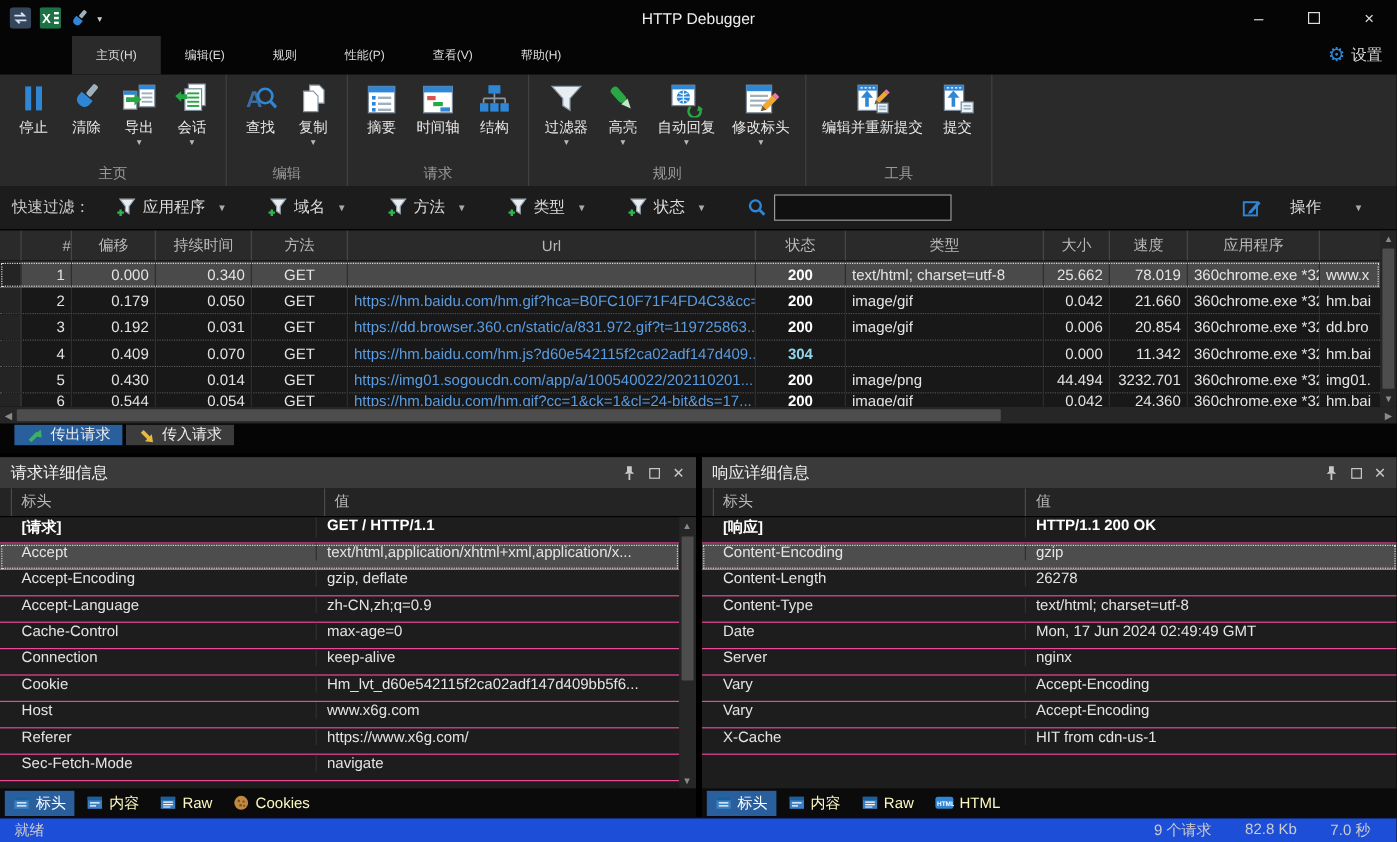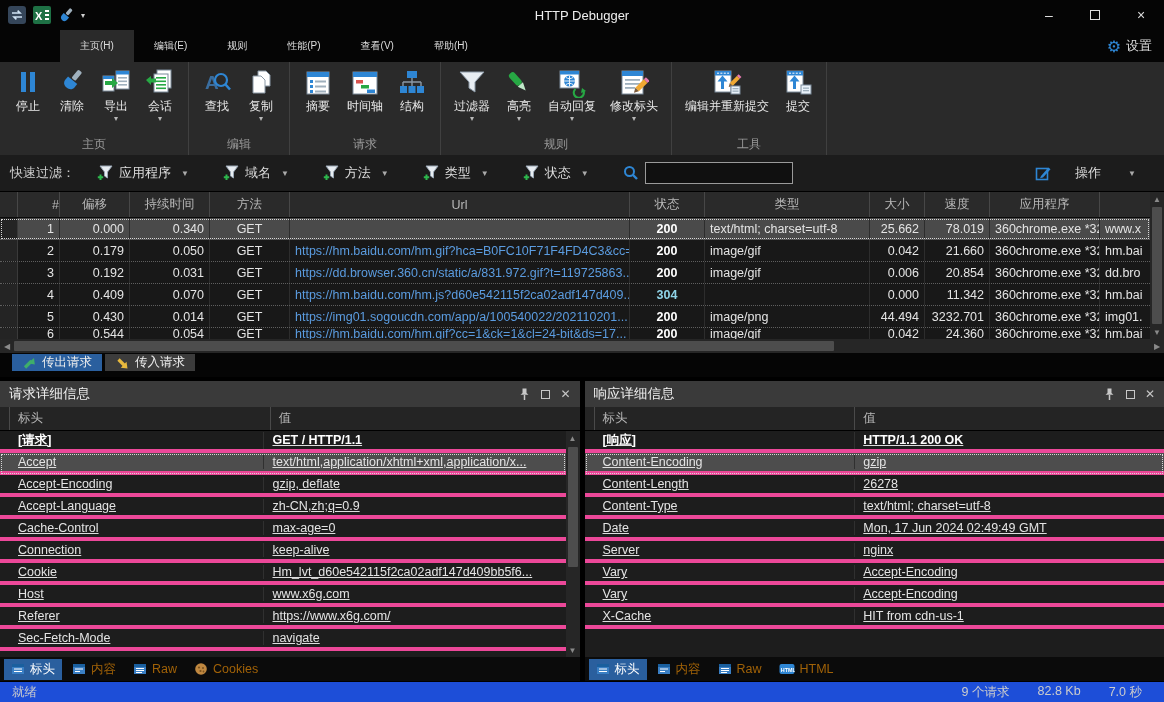--- a/index.html
+++ b/index.html
@@ -82,31 +82,31 @@
   .panel-title { height:26px; flex:0 0 26px; background:#3a3a3a; display:flex; align-items:center; padding:0 9px; color:#f0f0f0; font-size:13.5px; }
   .ptitle-icons { margin-left:auto; display:flex; gap:10px; align-items:center; color:#c8c8c8; }
   .ptitle-icons .pi { cursor:pointer; display:flex; align-items:center; font-size:12px; }
   .pmax { width:9px; height:9px; border:1px solid #c8c8c8; display:inline-block; }
   .pgrid-header { height:24px; flex:0 0 24px; background:#242424; display:flex; align-items:center; color:#b8b8b8; font-size:12.5px; border-bottom:1px solid #000; }
   .pgh-gut { width:10px; flex:0 0 10px; align-self:stretch; border-right:1px solid #4a4a4a; }
   .pgh-name { width:45%; padding-left:8px; align-self:stretch; display:flex; align-items:center; border-right:1px solid #4a4a4a; }
   .pgh-val { flex:1; padding-left:8px; }
   .prows-wrap { flex:1; display:flex; min-height:0; }
   .prows { flex:1; display:flex; flex-direction:column; overflow:hidden; min-width:0; }
-  .prow { height:22px; flex:0 0 22px; display:flex; align-items:center; border-bottom:4px solid #ec4899; font-size:12.5px;text-decoration:underline; }
+  .prow { height:22px; flex:0 0 22px; display:flex; align-items:flex-start; border-bottom:1px solid #ec4899; font-size:12.5px; }
   .prow .pgut { width:10px; flex:0 0 10px; border-right:1px solid #303030; background:#202020; }
   .prow .pname { width:45%; display:flex; align-items:center; padding-left:8px; border-right:1px solid #303030; color:#e4e4e4; overflow:hidden; white-space:nowrap; }
   .prow .pval { flex:1; display:flex; align-items:center; padding-left:8px; color:#e4e4e4; overflow:hidden; white-space:nowrap; }
   .prow.hdr .pname, .prow.hdr .pval { font-weight:bold; color:#fff; }
   .prow.selected { background:#4d4d4d; outline:1px dotted #d8d8d8; outline-offset:-2px; }
   .panel-vscroll { width:14px; flex:0 0 14px; background:#262626; display:flex; flex-direction:column; align-items:center; }
   .pvthumb { width:10px; flex:0 0 120px; background:#4d4d4d; margin-top:2px; border-radius:1px; }
   .pv-space { flex:1; }
   .panel-tabs { height:24px; flex:0 0 24px; background:#0b0b0b; display:flex; align-items:center; gap:3px; padding:0 4px; }
-  .ptab { display:flex; align-items:center; gap:5px; padding:2px 7px; font-size:12.5px; color:#a16207; cursor:pointer; }
+  .ptab { display:flex; align-items:center; gap:5px; padding:2px 7px; font-size:12.5px; color:#fef9c3; cursor:pointer; }
   .ptab.selected { background:#2a5f9e; color:#fff; }
 
   
   .statusbar { height:22px; flex:0 0 22px; background:#1d4ed8; display:flex; align-items:center; padding:0 12px; color:#ccc; font-size:12.5px; border-top:1px solid #000; }
   .sb-right { margin-left:auto; display:flex; gap:28px; padding-right:10px; }
 </style>
 </head>
 <body>
 
 <div class="app">

